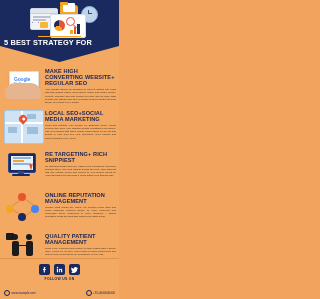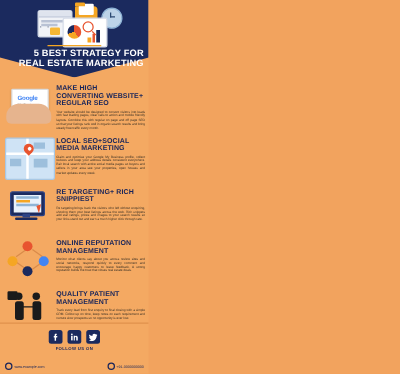--- a/index.html
+++ b/index.html
@@ -36,21 +36,21 @@
     background:conic-gradient(#e8542f 0 40%,#f5a623 40% 70%,#1b2a5e 70% 100%);}
   .bars{position:absolute;right:2px;bottom:2px;width:12px;height:11px;}
   .bars i{position:absolute;bottom:0;width:2.5px;background:#f5a623;}
   .bars i:nth-child(1){left:0;height:4px;}
   .bars i:nth-child(2){left:3.5px;height:7px;background:#e8542f;}
   .bars i:nth-child(3){left:7px;height:10px;background:#1b2a5e;}
   .glass{position:absolute;left:14px;top:1px;width:7px;height:7px;border:1.4px solid #e8542f;border-radius:50%;}
   .glass:after{content:"";position:absolute;right:-3px;bottom:-2px;width:4px;height:1.4px;background:#e8542f;transform:rotate(45deg);}
 
   .title-rule{position:absolute;left:38px;top:36px;width:43px;height:1px;background:#f5a623;}
-  .title{position:absolute;left:4px;top:39px;width:111px;text-align:right;color:#ffffff;
+  .title{position:absolute;left:4px;top:39px;width:111px;text-align:left;color:#ffffff;
     font-size:7.4px;line-height:8.4px;font-weight:bold;letter-spacing:.15px;}
 
   
   .sections{position:absolute;left:0;top:64px;width:119px;}
   .sec{position:relative;display:flex;align-items:flex-start;padding:2px 3px 1px 2px;min-height:38px;}
   .art{width:42px;flex:0 0 42px;position:relative;height:38px;}
   .txt{flex:1;padding-left:1px;padding-top:2px;}
   .sec h3{margin:0;color:#17245a;font-size:5.6px;line-height:6.2px;font-weight:bold;letter-spacing:.1px;}
   .sec p{margin:1.5px 0 0;color:#3c3326;font-size:2.5px;line-height:3.3px;text-align:justify;}
 
@@ -155,21 +155,20 @@
             <i></i>
             <i></i>
           </div>
       </div>
     </div>
   </div>
 
   <div class="title-rule"></div>
   <div class="title">
     <div>5 BEST STRATEGY FOR</div>
-    <div>REAL ESTATE  MARKETING</div>
   </div>
 
   <div class="sections">
 
     <div class="sec">
       <div class="art">
         <div class="gmb">
           <div class="card">
             <div class="g">Google</div>
             <div class="sub">My Business</div>

